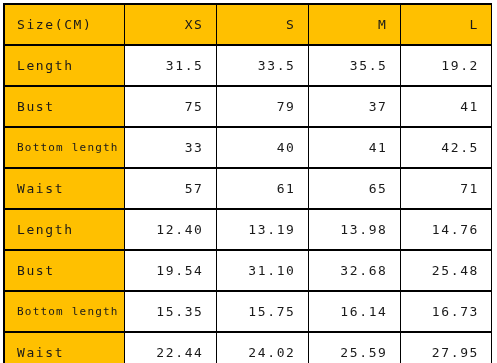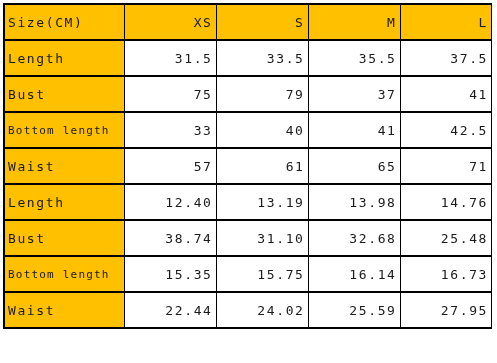--- a/index.html
+++ b/index.html
@@ -37,21 +37,21 @@
   table.size-chart td {
     height: 36px;
     box-sizing: border-box;
     border-right: 1px solid #000000;
     border-bottom: 2px solid #000000;
     font-size: 13px;
     letter-spacing: 1.6px;
     color: #1a1a1a;
     white-space: nowrap;
     overflow: hidden;
-    padding: 3px;
+    padding: 12px;
   }
   table.size-chart td:last-child { border-right: none; }
 
   td.label-cell {
     background: #FFC000;
     text-align: left;
     padding-left: 5px;
     border-right: 2px solid #000000;
   }
 
@@ -87,21 +87,21 @@
         <td class="data-cell">S</td>
         <td class="data-cell">M</td>
         <td class="data-cell">L</td>
       </tr>
 
       <tr>
         <td class="label-cell">Length</td>
         <td class="data-cell">31.5</td>
         <td class="data-cell">33.5</td>
         <td class="data-cell">35.5</td>
-        <td class="data-cell">37.5</td>
+        <td class="data-cell">19.2</td>
       </tr>
 
       <tr>
         <td class="label-cell">Bust</td>
         <td class="data-cell">75</td>
         <td class="data-cell">79</td>
         <td class="data-cell">37</td>
         <td class="data-cell">41</td>
       </tr>
 
@@ -125,21 +125,21 @@
       <tr>
         <td class="label-cell">Length</td>
         <td class="data-cell">12.40</td>
         <td class="data-cell">13.19</td>
         <td class="data-cell">13.98</td>
         <td class="data-cell">14.76</td>
       </tr>
 
       <tr>
         <td class="label-cell">Bust</td>
-        <td class="data-cell">38.74</td>
+        <td class="data-cell">19.54</td>
         <td class="data-cell">31.10</td>
         <td class="data-cell">32.68</td>
         <td class="data-cell">25.48</td>
       </tr>
 
       <tr>
         <td class="label-cell tight">Bottom length</td>
         <td class="data-cell">15.35</td>
         <td class="data-cell">15.75</td>
         <td class="data-cell">16.14</td>

